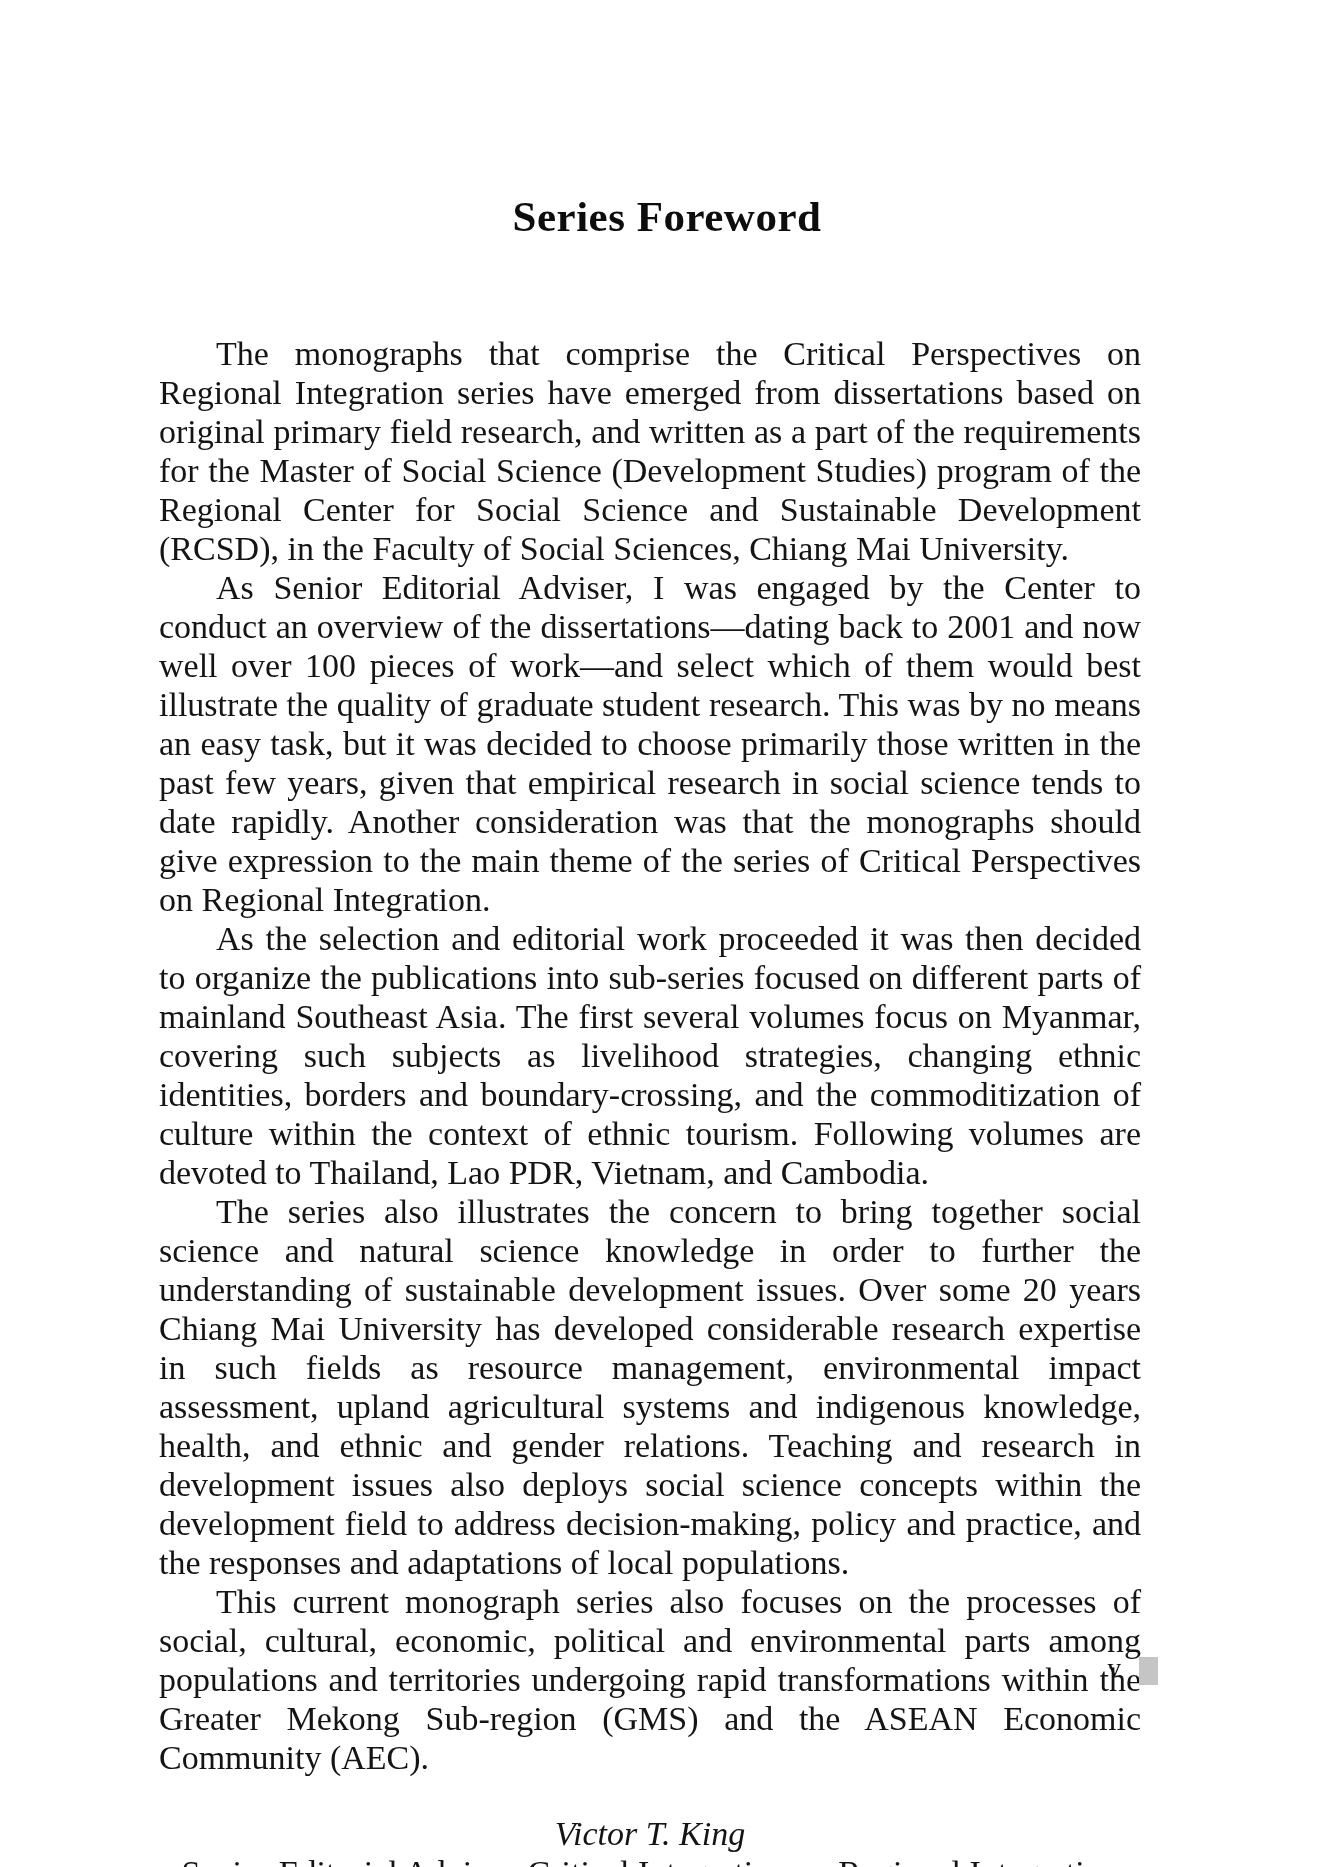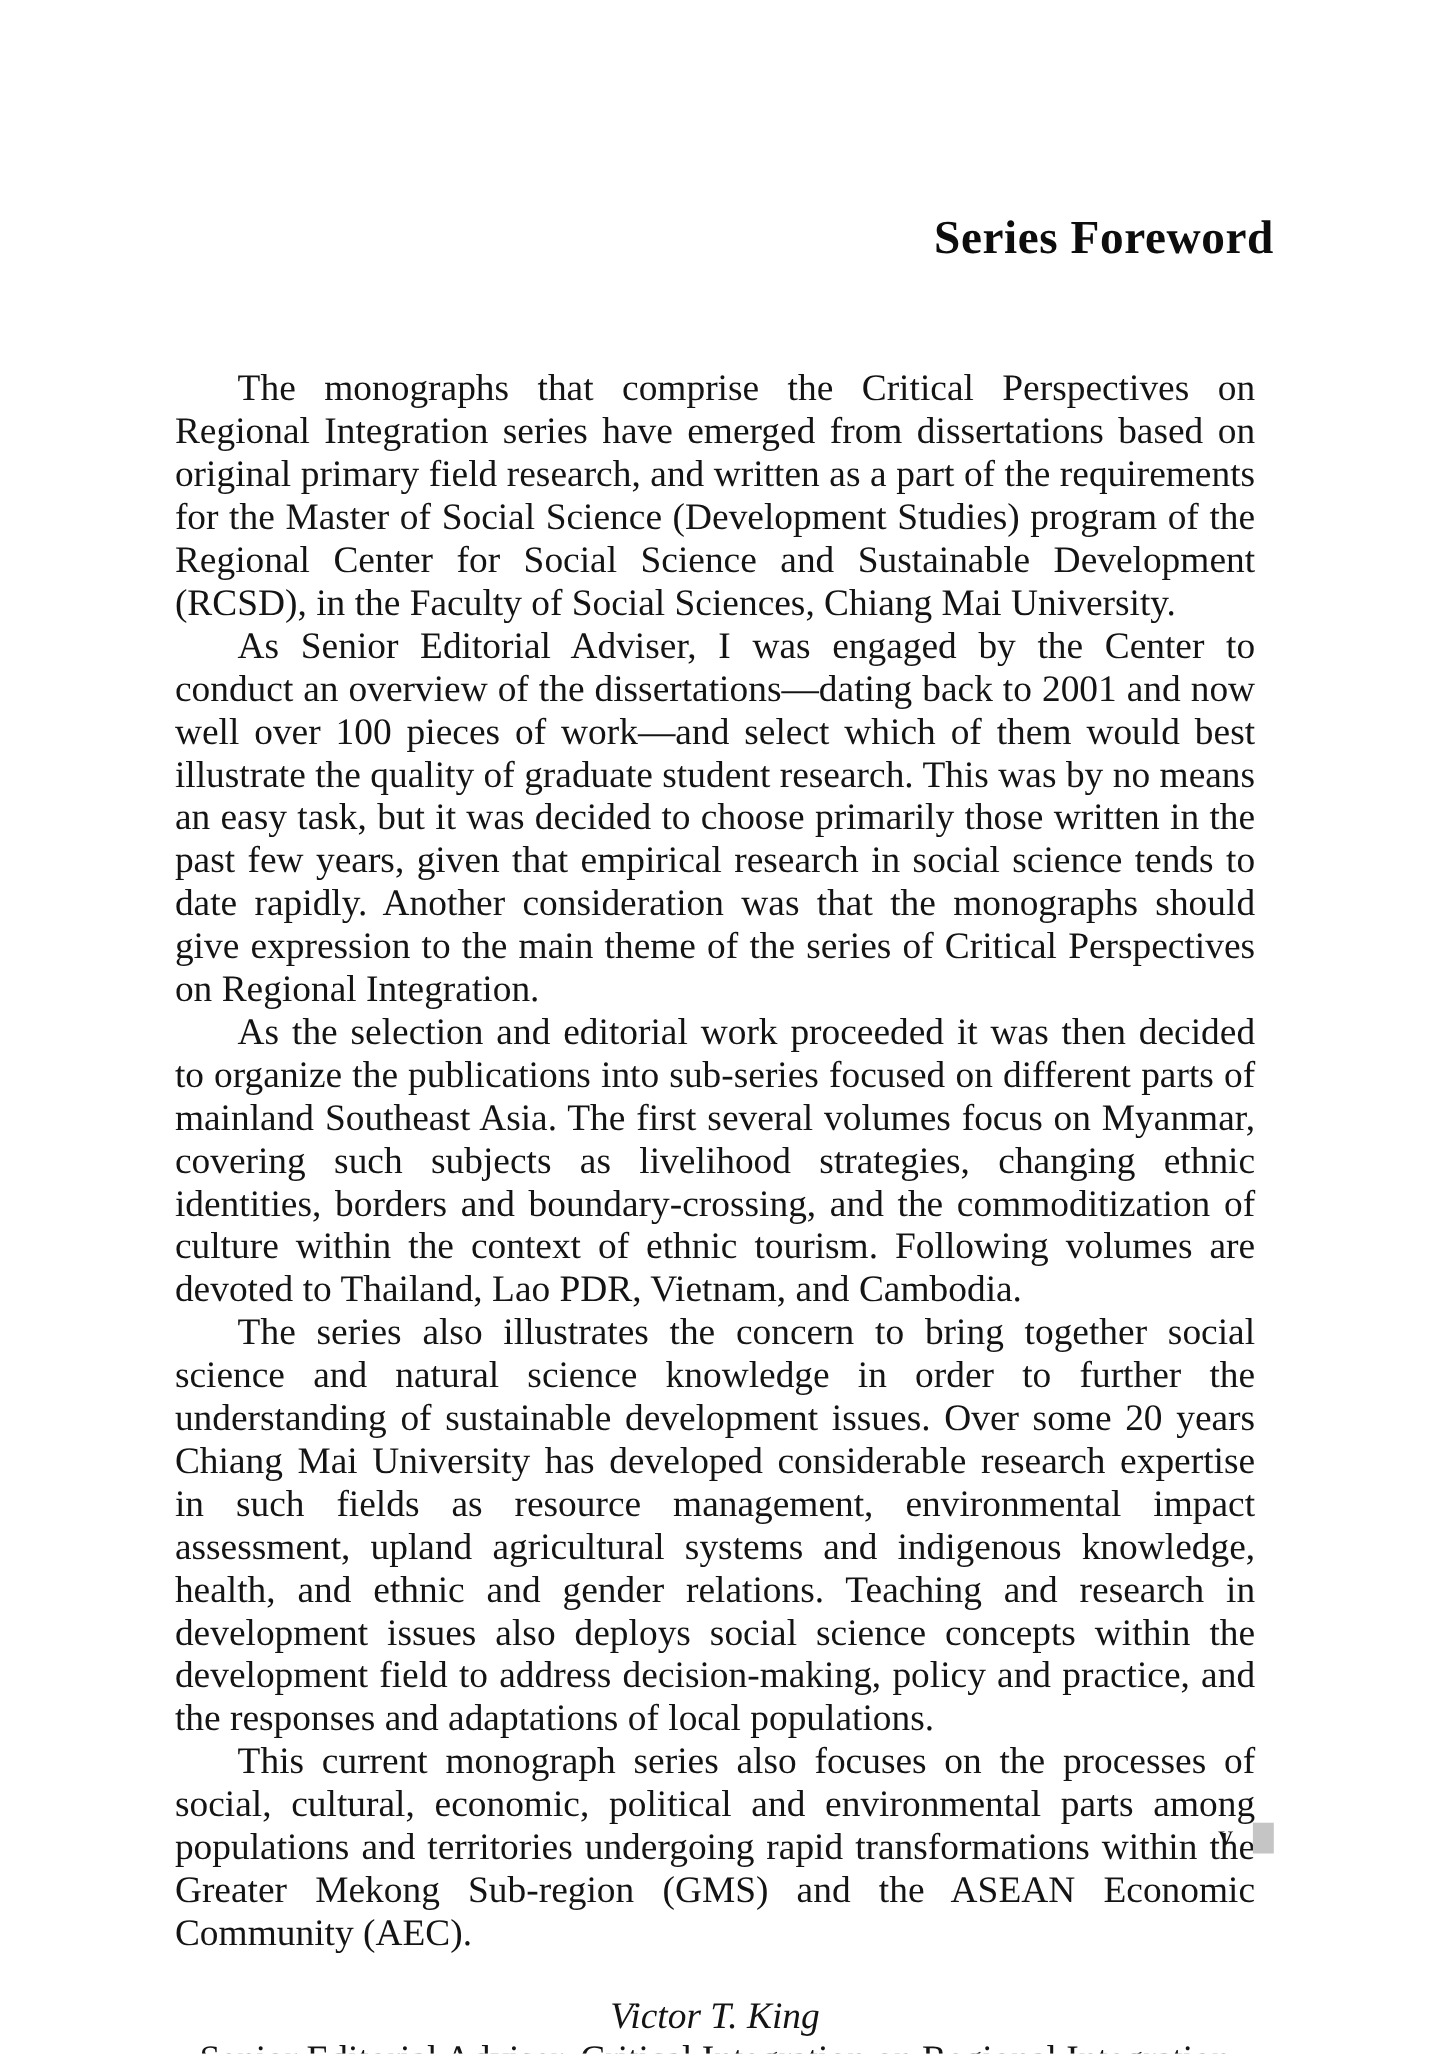--- a/index.html
+++ b/index.html
@@ -14,21 +14,21 @@
     background: #ffffff;
     font-family: "Liberation Serif", serif;
     color: #131313;
     overflow: hidden;
   }
   .page-title {
     position: absolute;
     top: 163px;
     left: 176px;
     width: 982px;
-    text-align: right;
+    text-align: center;
     font-size: 43px;
     font-weight: 700;
     letter-spacing: 0.5px;
     color: #0d0d0d;
   }
   .body-text {
     position: absolute;
     top: 334px;
     left: 159px;
     width: 982px;

